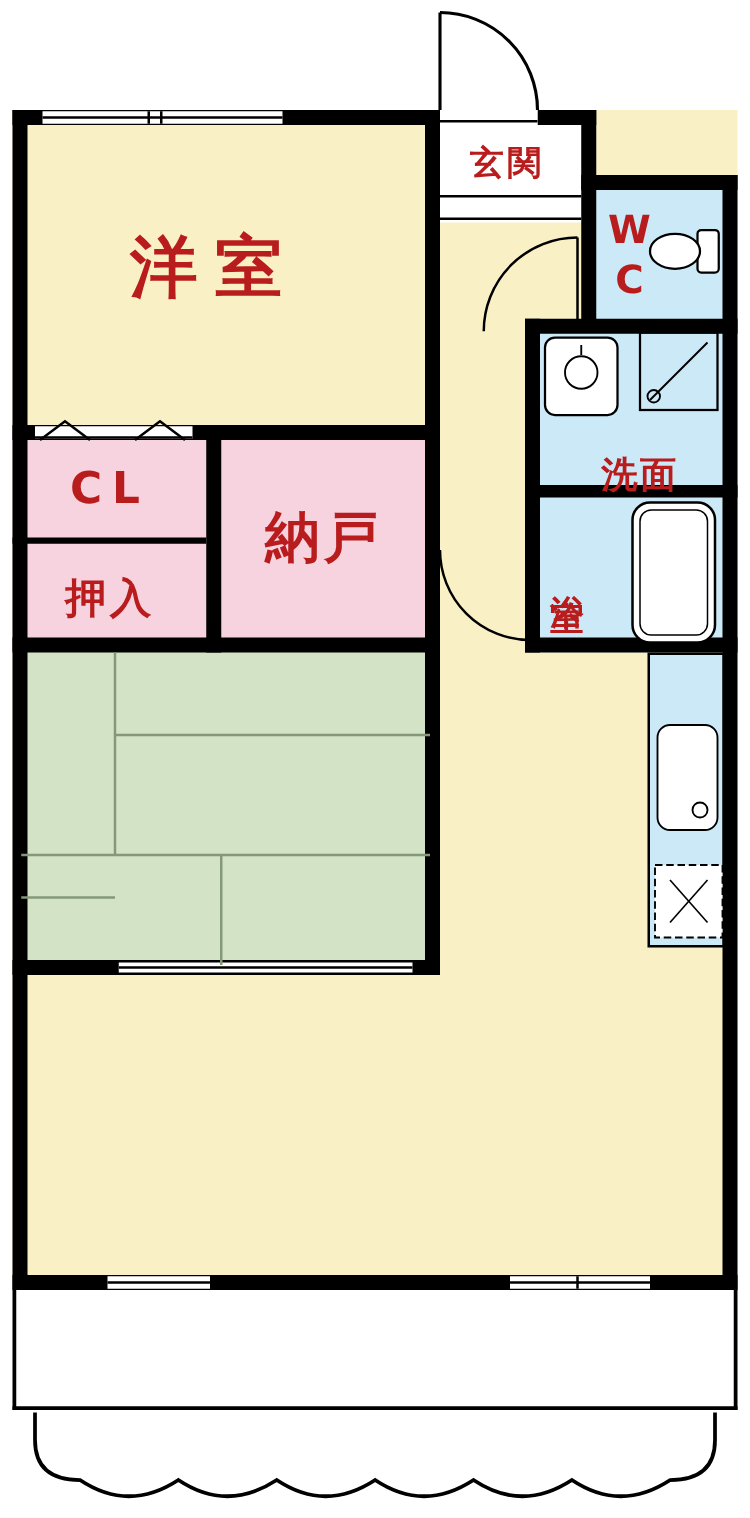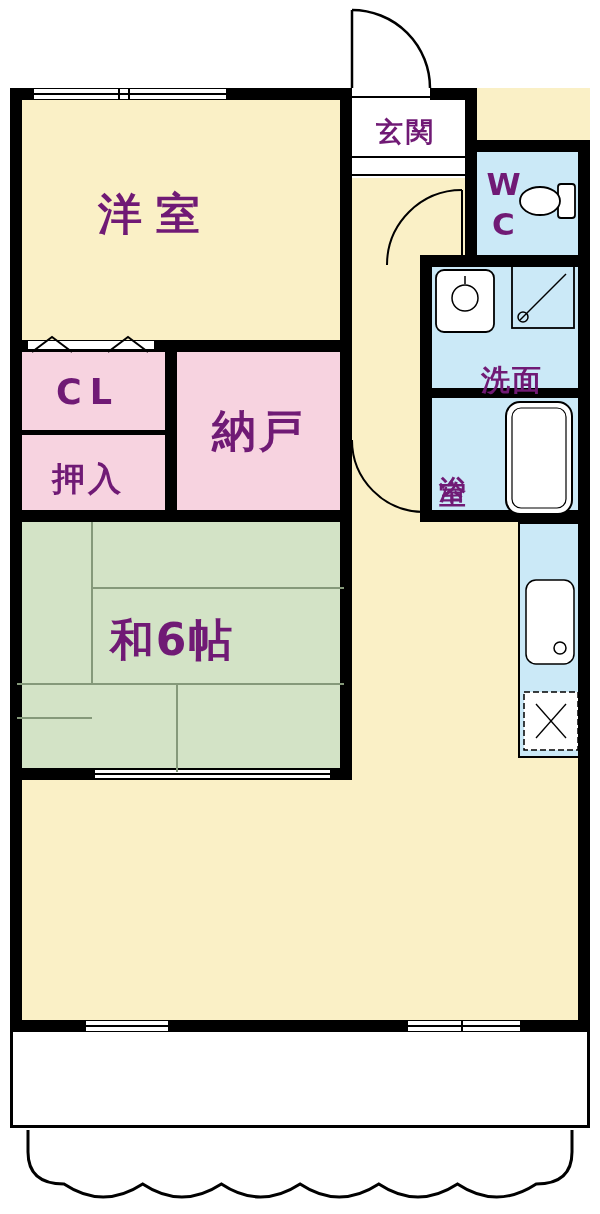--- a/index.html
+++ b/index.html
@@ -2,21 +2,21 @@
 <html><head>
 <meta charset="utf-8">
 <style>
   html,body{margin:0;padding:0;background:#fff;}
   .plan{position:relative;width:600px;height:1214px;background:#fff;overflow:hidden;
         font-family:"DejaVu Sans","Liberation Sans",sans-serif;}
   .abs{position:absolute;}
   .wall{position:absolute;background:#000;}
   .thin{position:absolute;background:#000;}
   .whitegap{position:absolute;background:#fff;}
-  .lbl{position:absolute;transform:translate(-50%,-50%);font-weight:600;color:#701a75;
+  .lbl{position:absolute;transform:translate(-50%,-50%);font-weight:600;color:#b91c1c;
        white-space:nowrap;line-height:1;}
   .vert{writing-mode:vertical-rl;text-orientation:upright;}
   .fill-cream{background:#FAF0C6;}
   .fill-pink{background:#F7D3E0;}
   .fill-blue{background:#CBE9F7;}
   .fill-green{background:#D3E3C6;border:2px solid #7E9270;box-sizing:border-box;}
   .fill-white{background:#ffffff;}
   svg.overlay{position:absolute;left:0;top:0;pointer-events:none;}
 </style>
 </head>
@@ -147,23 +147,22 @@
     </g>
 
     <g stroke="#000" fill="none" stroke-width="3">
       <path d="M 28 1130 L 28 1152 Q 28 1184 64 1184
                q 39 26 78.7 0 q 39 26 78.7 0 q 39 26 78.7 0
                q 39 26 78.7 0 q 39 26 78.7 0 q 39 26 78.7 0
                Q 572 1184 572 1152 L 572 1130"></path>
     </g>
   </svg>
 
-  <div class="lbl" style="left:156px;top:214px;font-size:44px;letter-spacing:14px;text-align:center;">洋室</div>
+  <div class="lbl" style="left:172px;top:214px;font-size:54px;letter-spacing:14px;text-align:center;">洋室</div>
   <div class="lbl" style="left:406px;top:131px;font-size:27px;letter-spacing:3px;">玄関</div>
   <div class="lbl vert" style="left:503px;top:206px;font-size:31px;letter-spacing:4px;">WC</div>
   <div class="lbl" style="left:512px;top:380px;font-size:29px;letter-spacing:2px;">洗面</div>
   <div class="lbl" style="left:88px;top:392px;font-size:35px;letter-spacing:8px;">CL</div>
   <div class="lbl" style="left:259px;top:431px;font-size:44px;letter-spacing:3px;">納戸</div>
   <div class="lbl" style="left:88px;top:478px;font-size:33px;letter-spacing:3px;">押入</div>
   <div class="lbl vert" style="left:453px;top:457px;font-size:27px;letter-spacing:3px;">浴室</div>
-  <div class="lbl" style="left:172px;top:640px;font-size:44px;letter-spacing:2px;">和6帖</div>
 
 </div>
 
 </body></html>

